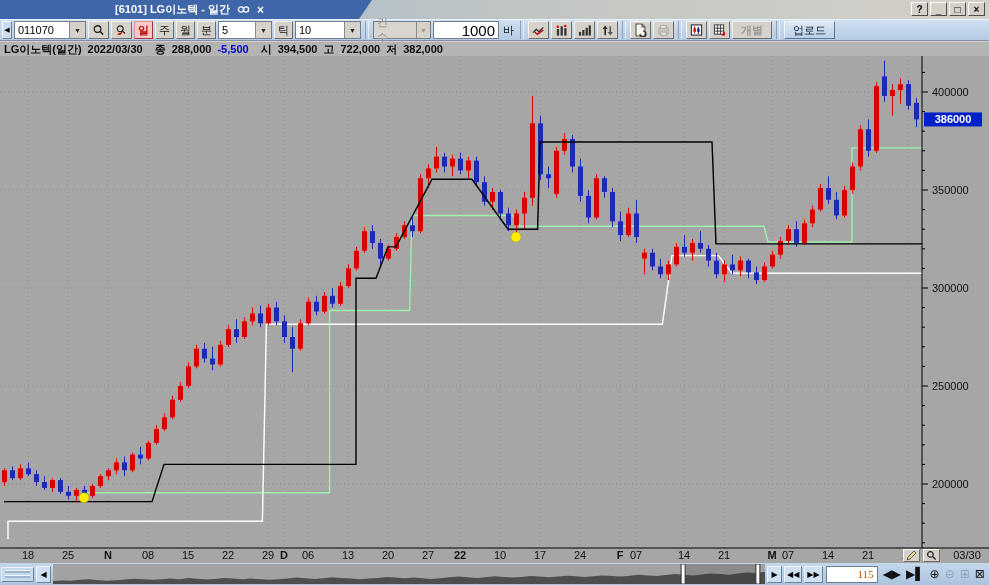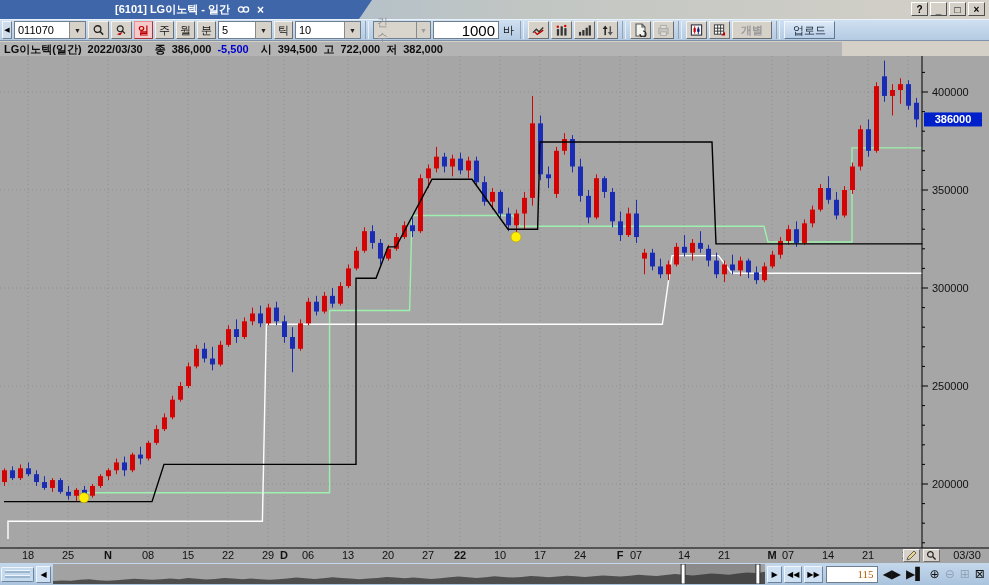--- a/index.html
+++ b/index.html
@@ -41,21 +41,21 @@
   .tb-btn.active-day{background:#f6caca;border-color:#e89090 #a33 #a33 #e89090;color:#c00000;font-weight:bold;}
   .tb-btn.disabled{color:#9a9a9a;font-weight:bold;}
   .tb-btn.disabled svg{opacity:.45;}
   .tb-input{height:16px;border:1px solid #6f7f90;background:#fff;text-align:right;
      font-size:15px;padding:0 3px;color:#000;width:58px;font-family:"Liberation Sans",sans-serif;}
   .tb-sep{width:2px;height:18px;border-left:1px solid #8fa2b6;border-right:1px solid #e6eef7;margin:0 2px;}
   .tb-label{padding:0 2px;color:#101010;}
   .upload-btn{background:linear-gradient(180deg,#dde9f6,#b9cfe8);border:1px solid;
      border-color:#f0f6fc #5f7691 #5f7691 #f0f6fc;color:#123;font-weight:normal;padding:0 8px;}
   
-  .infobar{position:absolute;top:42px;left:0;width:842px;height:14px;background:#b4b4b4;
+  .infobar{position:absolute;top:42px;left:0;width:989px;height:14px;background:#b4b4b4;
      display:flex;align-items:center;gap:6px;padding-left:4px;font-size:11px;font-weight:bold;color:#0c0c0c;box-sizing:border-box;}
   .infobar .chg{color:#0000cd;}
   .infobar .lbl{margin-left:6px;}
   
   #plot{position:absolute;top:56px;left:0;}
   .mini-btn{position:absolute;width:17px;height:13px;background:#d6d2ca;border:1px solid;
      border-color:#f5f3ef #6d6d6d #6d6d6d #f5f3ef;padding:0;display:flex;align-items:center;justify-content:center;}
   
   .bottombar{position:absolute;top:563px;left:0;width:989px;height:22px;
      background:linear-gradient(180deg,#c4d8ec,#aac3dd);display:flex;align-items:center;box-sizing:border-box;}
@@ -201,21 +201,21 @@
   </button>
   <button class="tb-btn disabled" style="width:40px">개별</button>
   <div class="tb-sep"></div>
   <button class="tb-btn upload-btn">업로드</button>
 </div>
 
 <div class="infobar">
   <span>LG이노텍(일간)</span>
   <span>2022/03/30</span>
   <span class="lbl">종</span>
-  <span>386,000</span>
+  <span>288,000</span>
   <span class="chg">-5,500</span>
   <span class="lbl">시</span>
   <span>394,500</span>
   <span>고</span>
   <span>722,000</span>
   <span>저</span>
   <span>382,000</span>
 </div>
 
 <svg id="plot" width="989" height="507">

